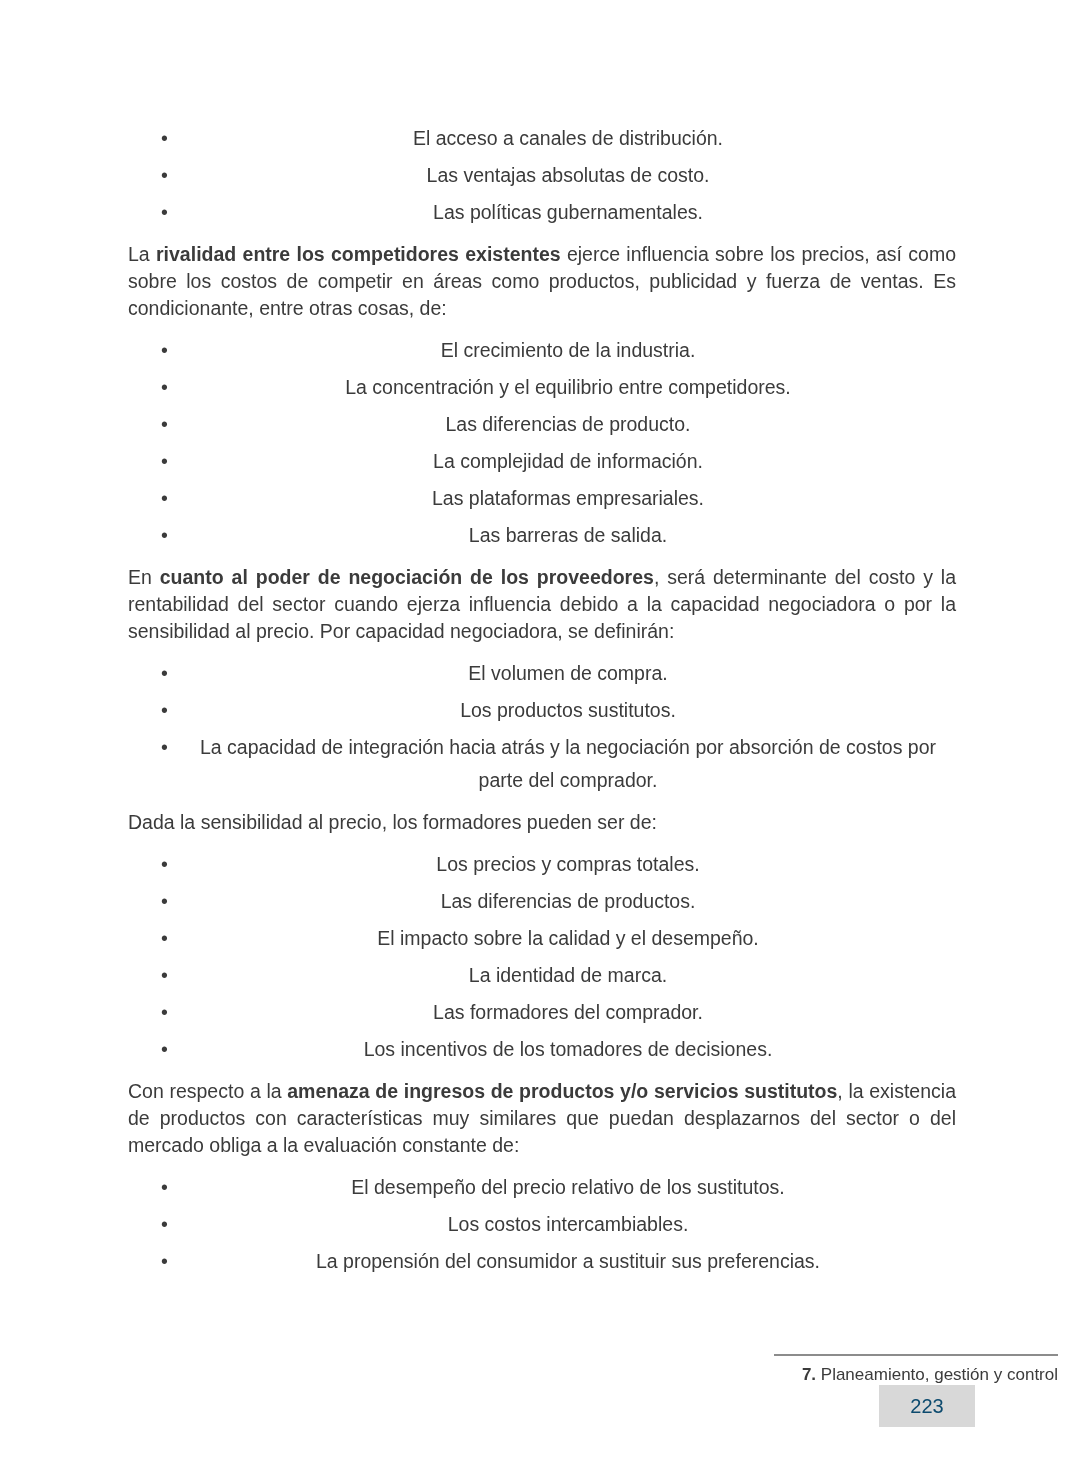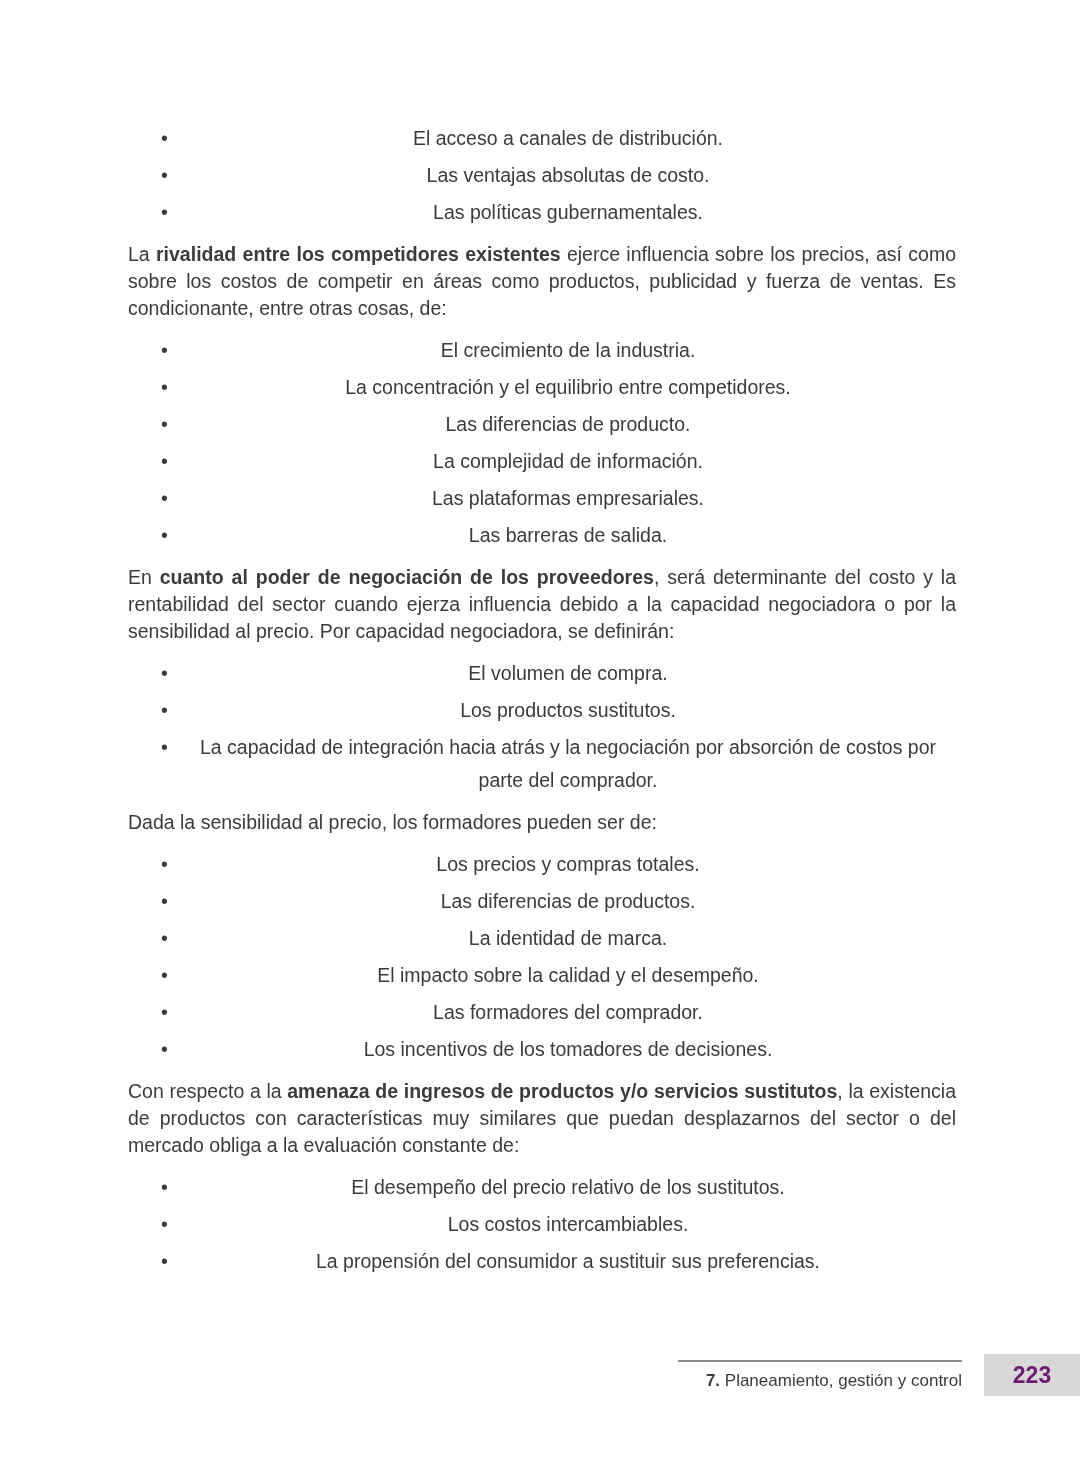--- a/index.html
+++ b/index.html
@@ -43,20 +43,21 @@
     left: 0;
     top: 0;
   }
   strong { font-weight: bold; }
   .footer {
     position: absolute;
     top: 1354px;
     right: 0;
     display: flex;
     align-items: center;
+    flex-direction: column;
   }
   .footer-left {
     display: flex;
     flex-direction: column;
     align-items: flex-end;
     margin-right: 22px;
   }
   .footer-rule {
     height: 2px;
     background: #8c8c8c;
@@ -65,26 +66,25 @@
   }
   .footer-text {
     font-size: 17px;
     color: #3b3b3b;
     white-space: nowrap;
   }
   .page-box {
     width: 96px;
     height: 42px;
     background: #d8d8d8;
-    color: #701a75;
-    font-size: 23px;
+    color: #0c4a6e;
+    font-size: 20px;
     display: flex;
     align-items: center;
     justify-content: center;
-    font-weight: bold;
   }
 </style>
 </head>
 <body>
 
 <div class="content">
 
   <ul class="bullets">
     <li>El acceso a canales de distribución.</li>
     <li>Las ventajas absolutas de costo.</li>
@@ -108,22 +108,22 @@
     <li>El volumen de compra.</li>
     <li>Los productos sustitutos.</li>
     <li>La capacidad de integración hacia atrás y la negociación por absorción de costos por parte del comprador.</li>
   </ul>
 
   <p class="para"><span>Dada la sensibilidad al precio, los formadores pueden ser de:</span></p>
 
   <ul class="bullets">
     <li>Los precios y compras totales.</li>
     <li>Las diferencias de productos.</li>
+    <li>El impacto sobre la calidad y el desempeño.</li>
     <li>La identidad de marca.</li>
-    <li>El impacto sobre la calidad y el desempeño.</li>
     <li>Las formadores del comprador.</li>
     <li>Los incentivos de los tomadores de decisiones.</li>
   </ul>
 
   <p class="para"><span>Con respecto a la </span><strong>amenaza de ingresos de productos y/o servicios sustitutos</strong><span>, la existencia de productos con características muy similares que puedan desplazarnos del sector o del mercado obliga a la evaluación constante de:</span></p>
 
   <ul class="bullets">
     <li>El desempeño del precio relativo de los sustitutos.</li>
     <li>Los costos intercambiables.</li>
     <li>La propensión del consumidor a sustituir sus preferencias.</li>

